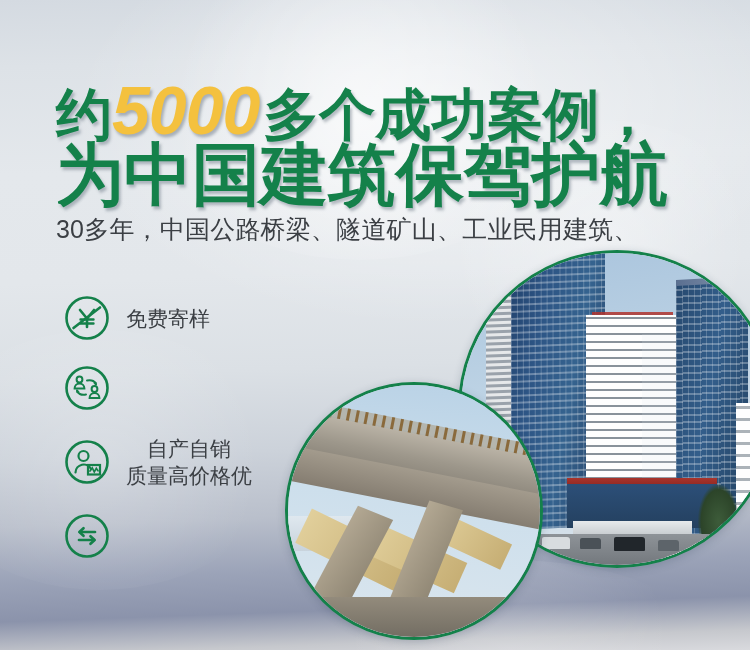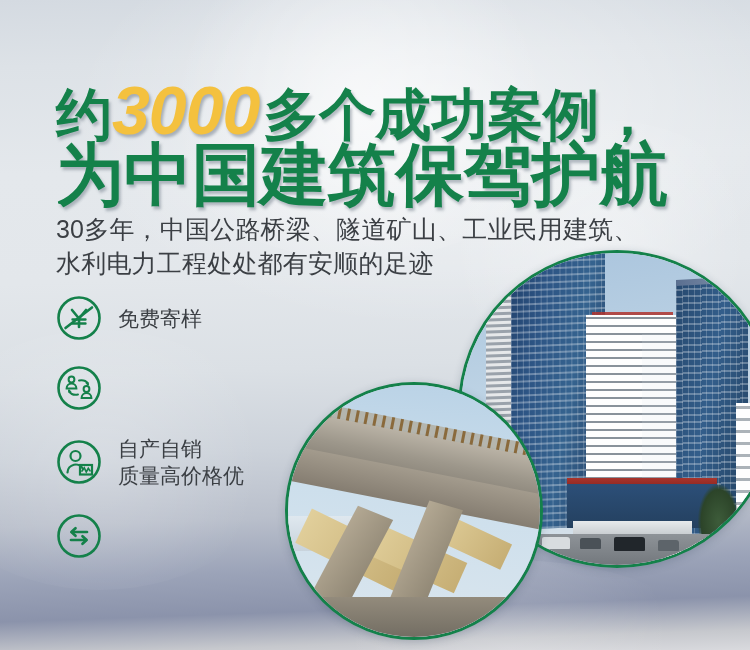--- a/index.html
+++ b/index.html
@@ -196,21 +196,21 @@
     text-shadow:2px 3px 3px rgba(90,105,120,.42);
     margin-top:-4px;
   }
   #subtitle {
     position:absolute; left:56px; top:212px; width:660px;
     font-size:25px; line-height:34px; color:#3b3f44;
     letter-spacing:.2px; white-space:nowrap;
   }
 
   
-  #features { position:absolute; left:56px; top:295px; }
+  #features { position:absolute; left:64px; top:295px;text-align:center; }
   .feature { display:flex; align-items:center; }
   .feature + .feature { margin-top:24px; }
   .f-icon { width:46px; height:46px; flex:0 0 46px; }
   .f-icon svg { display:block; width:46px; height:46px; }
   .f-text {
     margin-left:16px; font-size:21px; line-height:27px;
     color:#3b3f44; white-space:nowrap;
   }
   .f-text .l2 { display:block; }
 </style>
@@ -254,27 +254,26 @@
     <div class="girder"></div>
     <div class="beam beam1"></div>
     <div class="beam beam2"></div>
     <div class="beam beam3"></div>
     <div class="leg leg1"></div>
     <div class="leg leg2"></div>
     <div class="ground"></div>
   </div>
 
   <div id="headline">
-    <div class="hl-line1"><span>约</span><span class="hl-num">3000</span><span>多个成功案例，</span></div>
+    <div class="hl-line1"><span>约</span><span class="hl-num">5000</span><span>多个成功案例，</span></div>
     <div class="hl-line2">为中国建筑保驾护航</div>
   </div>
 
   <div id="subtitle">
     <div>30多年，中国公路桥梁、隧道矿山、工业民用建筑、</div>
-    <div>水利电力工程处处都有安顺的足迹</div>
   </div>
 
   <div id="features">
 
     <div class="feature">
       <span class="f-icon">
         <svg viewBox="0 0 46 46">
           <circle cx="23" cy="23" r="20.5" fill="none" stroke="#14814a" stroke-width="2.6"></circle>
           <path d="M16 15 L23 23.5 L30 15" fill="none" stroke="#14814a" stroke-width="2.6" stroke-linecap="round"></path>
           <path d="M23 23.5 L23 32" fill="none" stroke="#14814a" stroke-width="2.6" stroke-linecap="round"></path>

